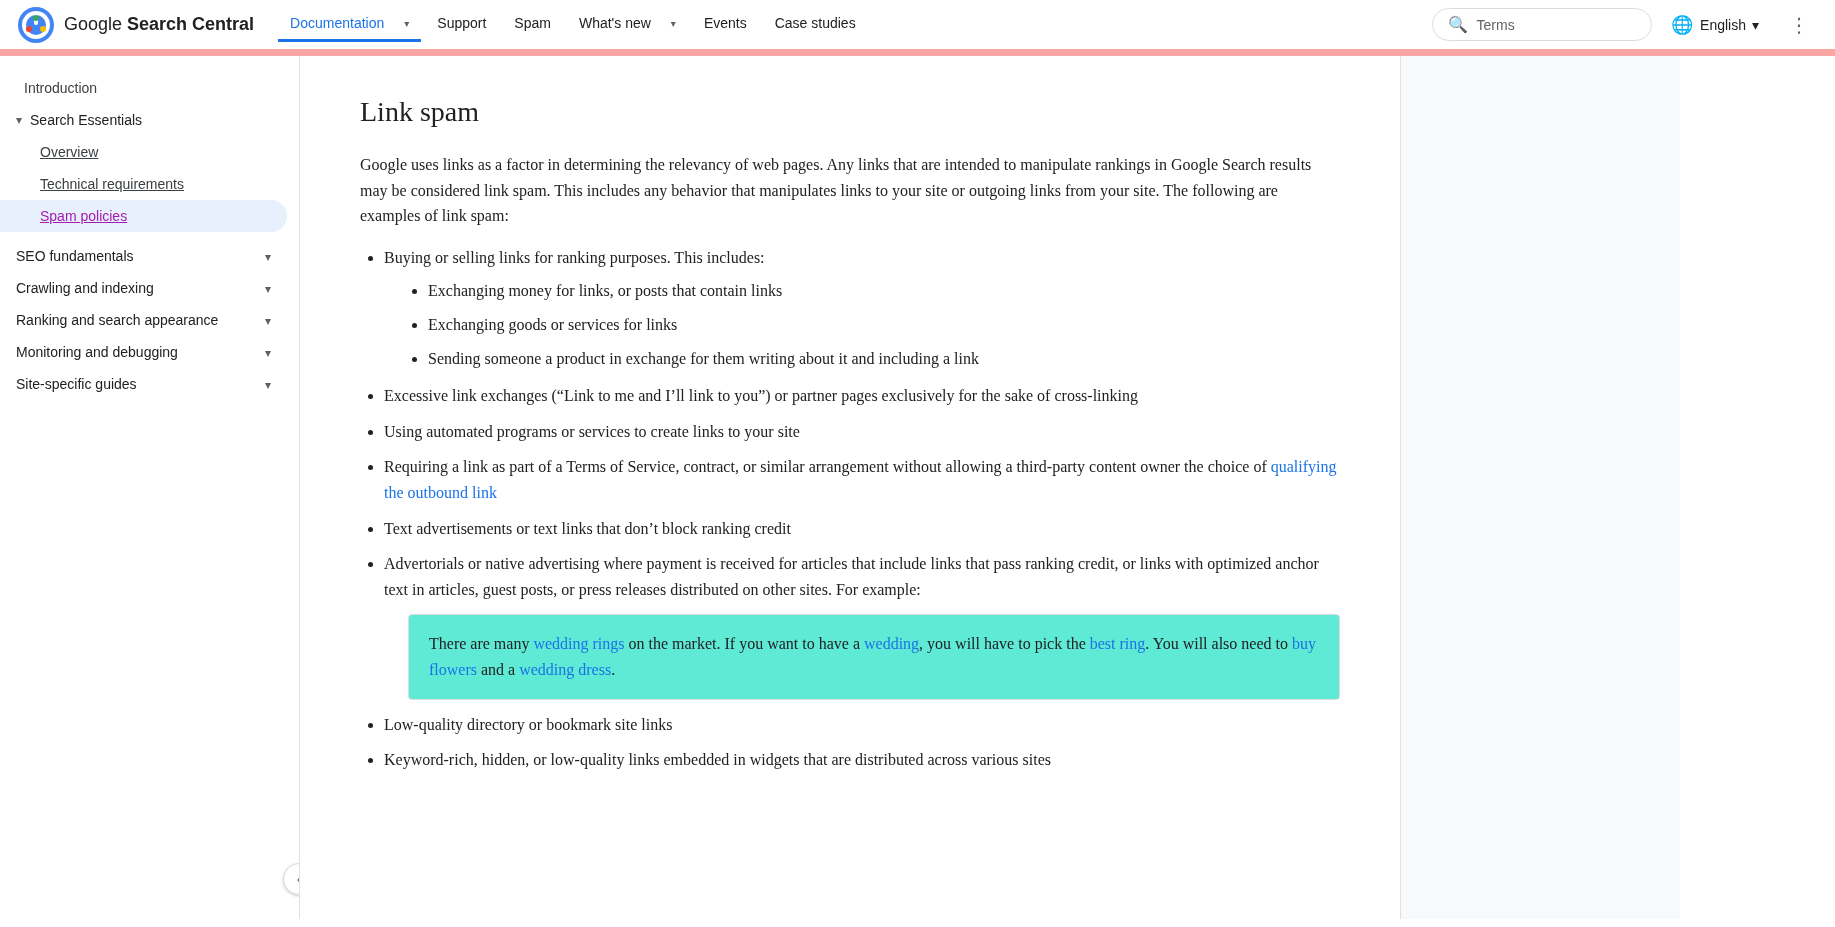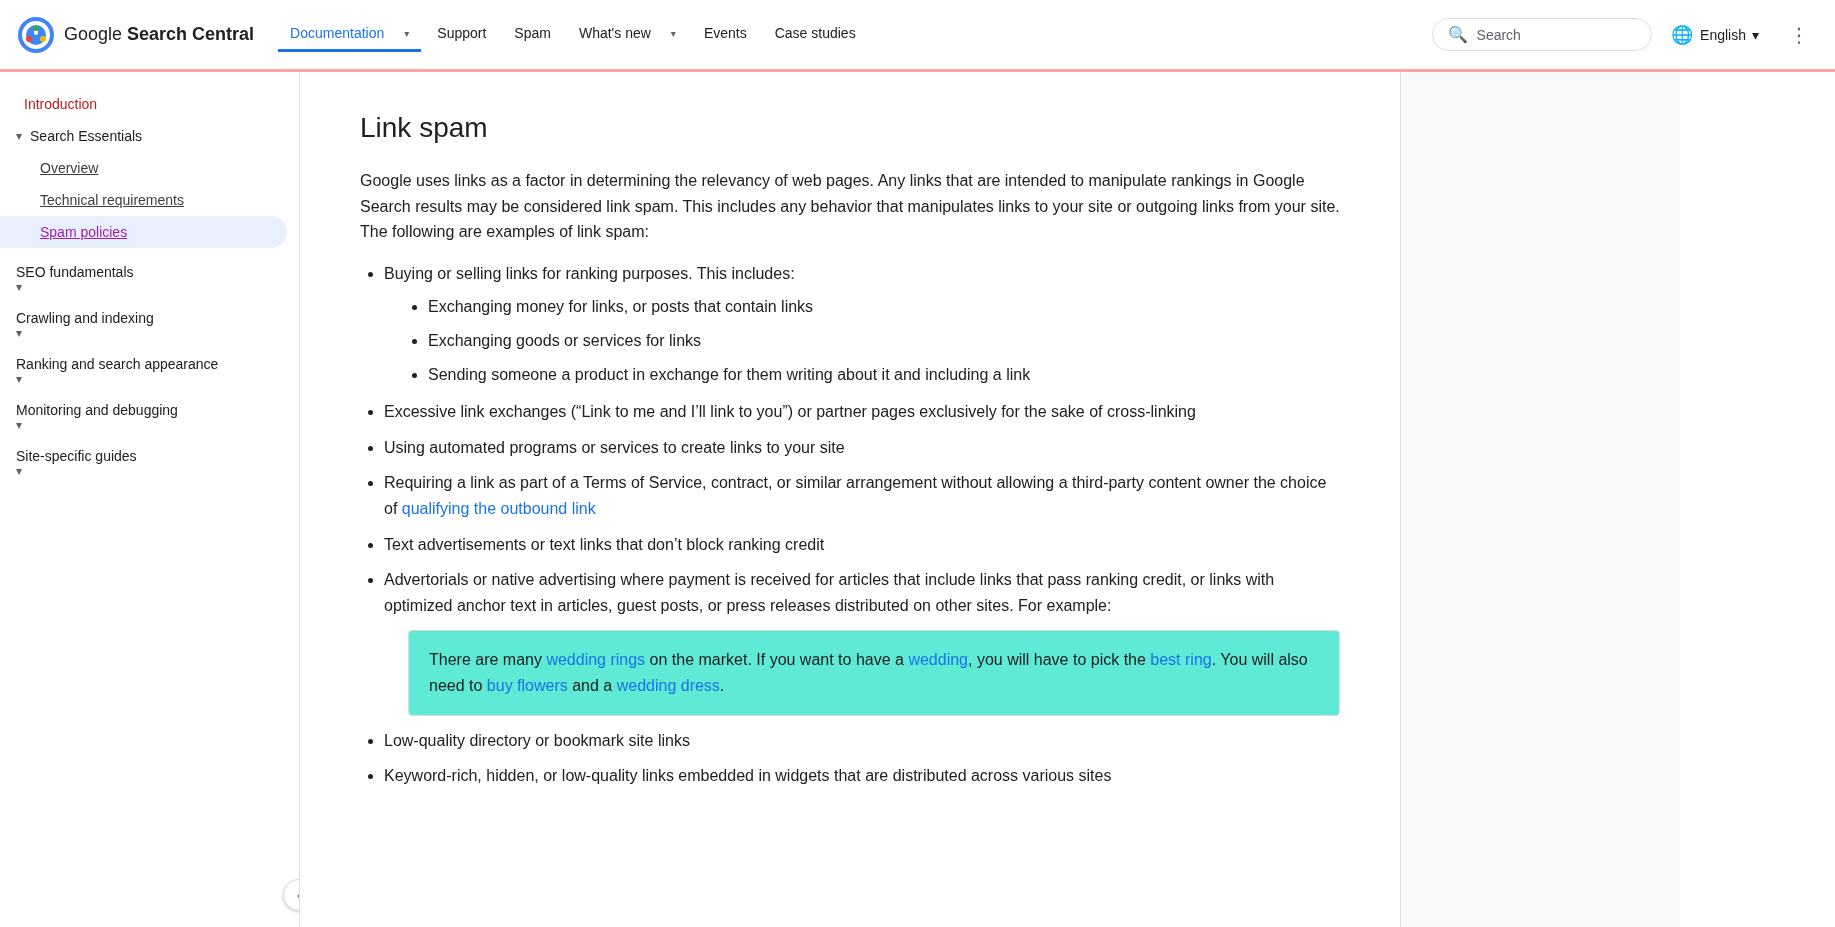--- a/index.html
+++ b/index.html
@@ -2,22 +2,22 @@
 <html><head>
   <meta charset="utf-8">
   <style>
     * { box-sizing: border-box; margin: 0; padding: 0; }
     body { font-family: 'Google Sans', Arial, sans-serif; font-size: 14px; color: #202124; background: #fff; }
 
     
     .header {
       display: flex;
       align-items: center;
-      height: 72px;
-      border-bottom: 3px solid #fca5a5;
+      height: 56px;
+      border-bottom: 7px solid #fca5a5;
       padding: 0 16px;
       position: sticky;
       top: 0;
       background: #fff;
       z-index: 100;
     }
     .header-logo {
       display: flex;
       align-items: center;
       gap: 8px;
@@ -143,32 +143,31 @@
     .sidebar-item.sub.active {
       background: #e8f0fe;
       color: #a21caf;
     }
     .sidebar-section {
       padding: 8px 16px 8px 16px;
       font-size: 14px;
       color: #202124;
       font-weight: 500;
       display: flex;
-      align-items: flex-start;
+      align-items: flex-end;
       justify-content: space-between;
       cursor: pointer;
       margin-right: 12px;
       border-radius: 0 24px 24px 0;
-      flex-direction: column;
     }
     .chevron-icon { color: #5f6368; font-size: 12px; }
     .sidebar-intro {
       padding: 8px 16px 8px 24px;
       font-size: 14px;
-      color: #b91c1c;
+      color: #404040;
       cursor: pointer;
     }
     .sidebar-essentials-label {
       padding: 8px 16px 8px 16px;
       font-size: 14px;
       color: #202124;
       font-weight: 400;
       display: flex;
       align-items: center;
       gap: 8px;
@@ -193,20 +192,21 @@
       color: #5f6368;
       z-index: 10;
     }
 
     
     .main-content {
       flex: 1;
       overflow-y: auto;
       padding: 40px 60px 56px 60px;
       max-width: 1100px;
+      font-family: Liberation Serif, serif;
     }
     .page-title {
       font-size: 28px;
       font-weight: 400;
       color: #202124;
       margin-bottom: 24px;
     }
     .content-text {
       font-size: 16px;
       line-height: 1.6;
@@ -297,21 +297,21 @@
       <span>Events</span>
     </a>
     <a class="nav-item">
       <span>Case studies</span>
     </a>
   </nav>
 
   <div class="header-right">
     <div class="search-box">
       <span class="search-icon">🔍</span>
-      <span class="search-text">Search</span>
+      <span class="search-text">Terms</span>
     </div>
     <div class="lang-selector">
       <span class="globe-icon">🌐</span>
       <span>English</span>
       <span class="chevron">▾</span>
     </div>
     <div class="more-btn">⋮</div>
   </div>
 </header>
 

